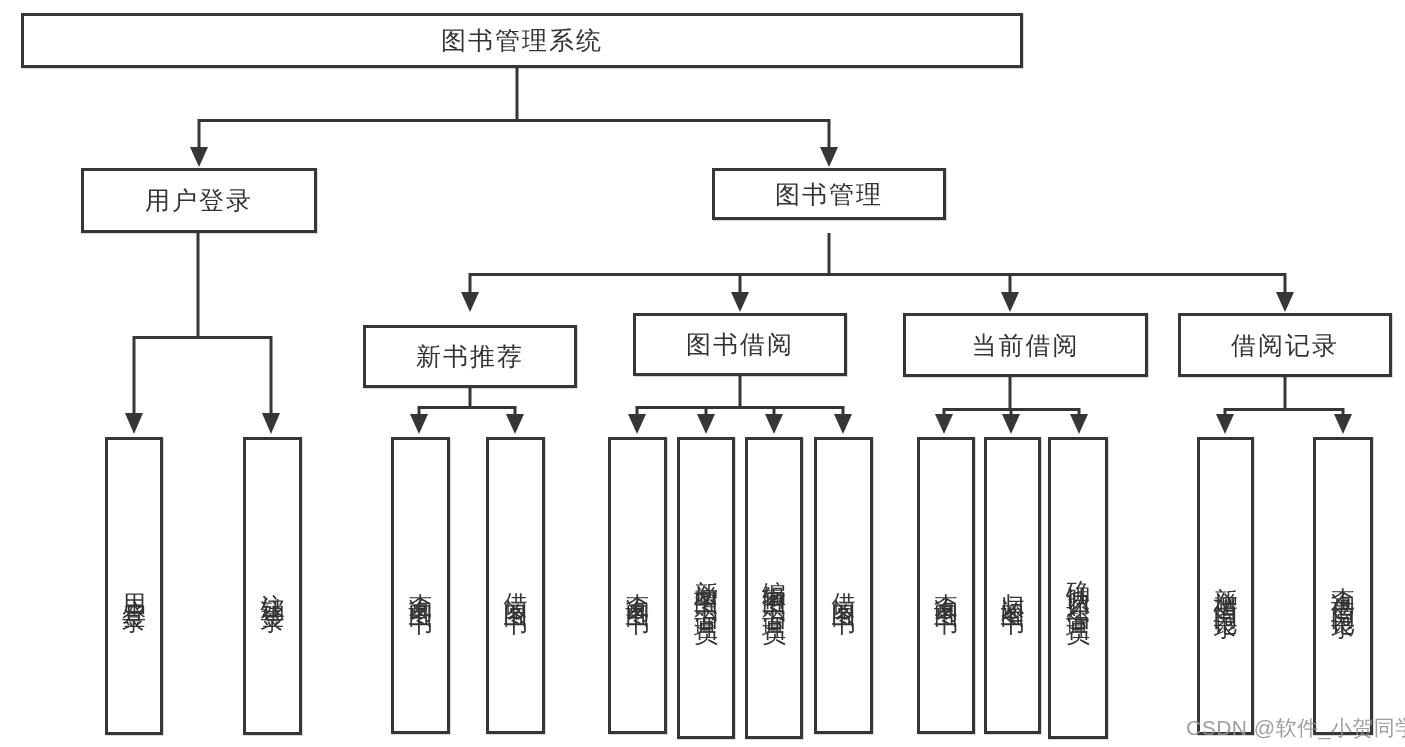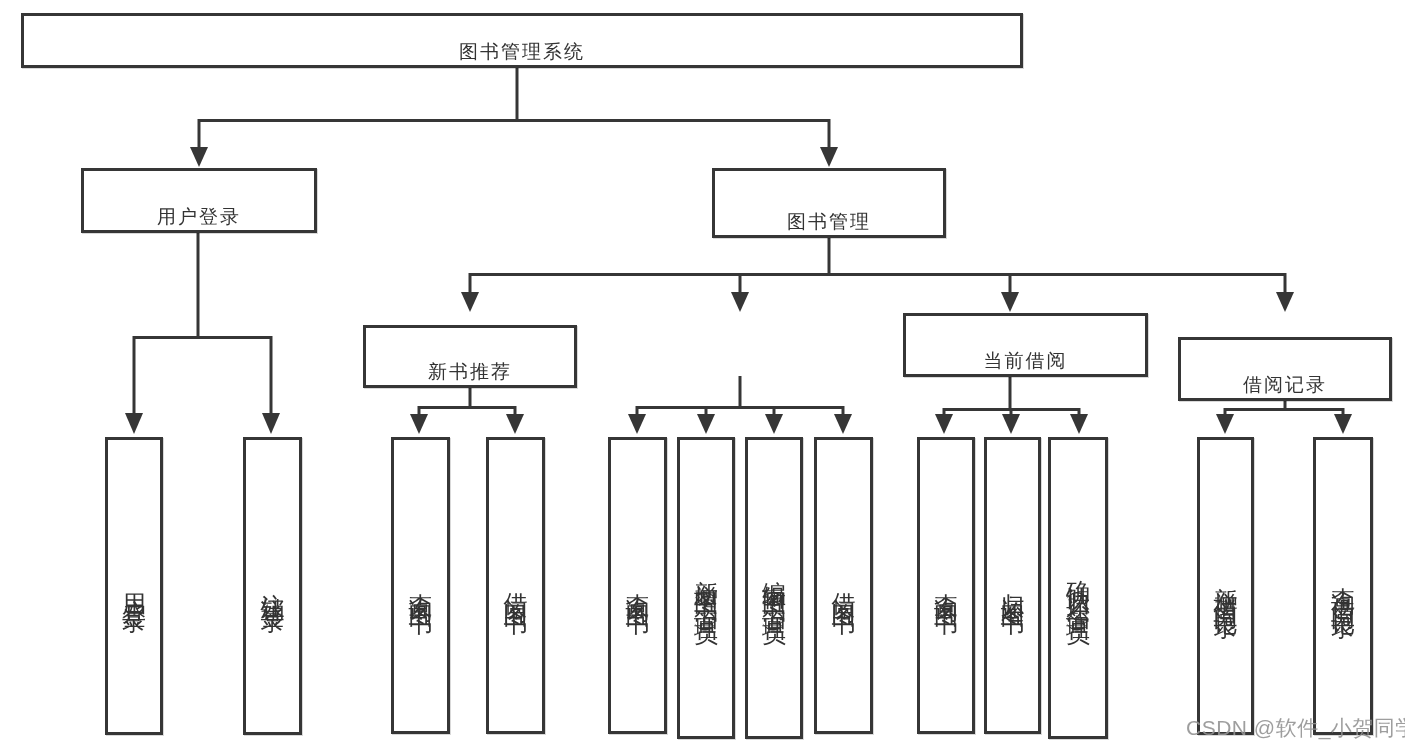--- a/index.html
+++ b/index.html
@@ -16,21 +16,21 @@
     position:absolute;
     background:#ffffff;
     border:3px solid #363636;
     box-sizing:border-box;
     display:flex;
     align-items:center;
     justify-content:center;
     z-index:2;
     box-shadow:1px 1px 0 rgba(0,0,0,0.15);
   }
-  .hnode { font-size:19px; letter-spacing:2px;align-items:flex-end; }
+  .hnode { font-size:25px; letter-spacing:2px; }
   .vnode span {
     writing-mode:vertical-rl;
     text-orientation:mixed;
     font-size:24px;
     letter-spacing:6px;
     line-height:1;
     white-space:nowrap;
   }
   .watermark {
     position:absolute;
@@ -120,31 +120,34 @@
     </g>
   </svg>
 
   <div class="node hnode" style="left:21px;top:13px;width:1002px;height:55px;">
     <span>图书管理系统</span>
   </div>
 
   <div class="node hnode" style="left:81px;top:168px;width:236px;height:65px;">
     <span>用户登录</span>
   </div>
-  <div class="node hnode" style="left:712px;top:168px;width:234px;height:70px;">
+  <div class="node hnode" style="left:712px;top:168px;width:234px;height:52px;">
     <span>图书管理</span>
   </div>
 
   <div class="node hnode" style="left:363px;top:313px;width:214px;height:63px;margin-top:12px;">
     <span>新书推荐</span>
   </div>
+  <div class="node hnode" style="left:633px;top:313px;width:214px;height:63px;">
+    <span>图书借阅</span>
+  </div>
   <div class="node hnode" style="left:903px;top:313px;width:245px;height:64px;">
     <span>当前借阅</span>
   </div>
-  <div class="node hnode" style="left:1178px;top:313px;width:214px;height:64px;margin-top:24px;">
+  <div class="node hnode" style="left:1178px;top:313px;width:214px;height:64px;">
     <span>借阅记录</span>
   </div>
 
   <div class="node vnode" style="left:105px;top:437px;width:58px;height:298px;">
     <span>用户登录</span>
   </div>
   <div class="node vnode" style="left:243px;top:437px;width:59px;height:298px;">
     <span>注销登录</span>
   </div>
 

